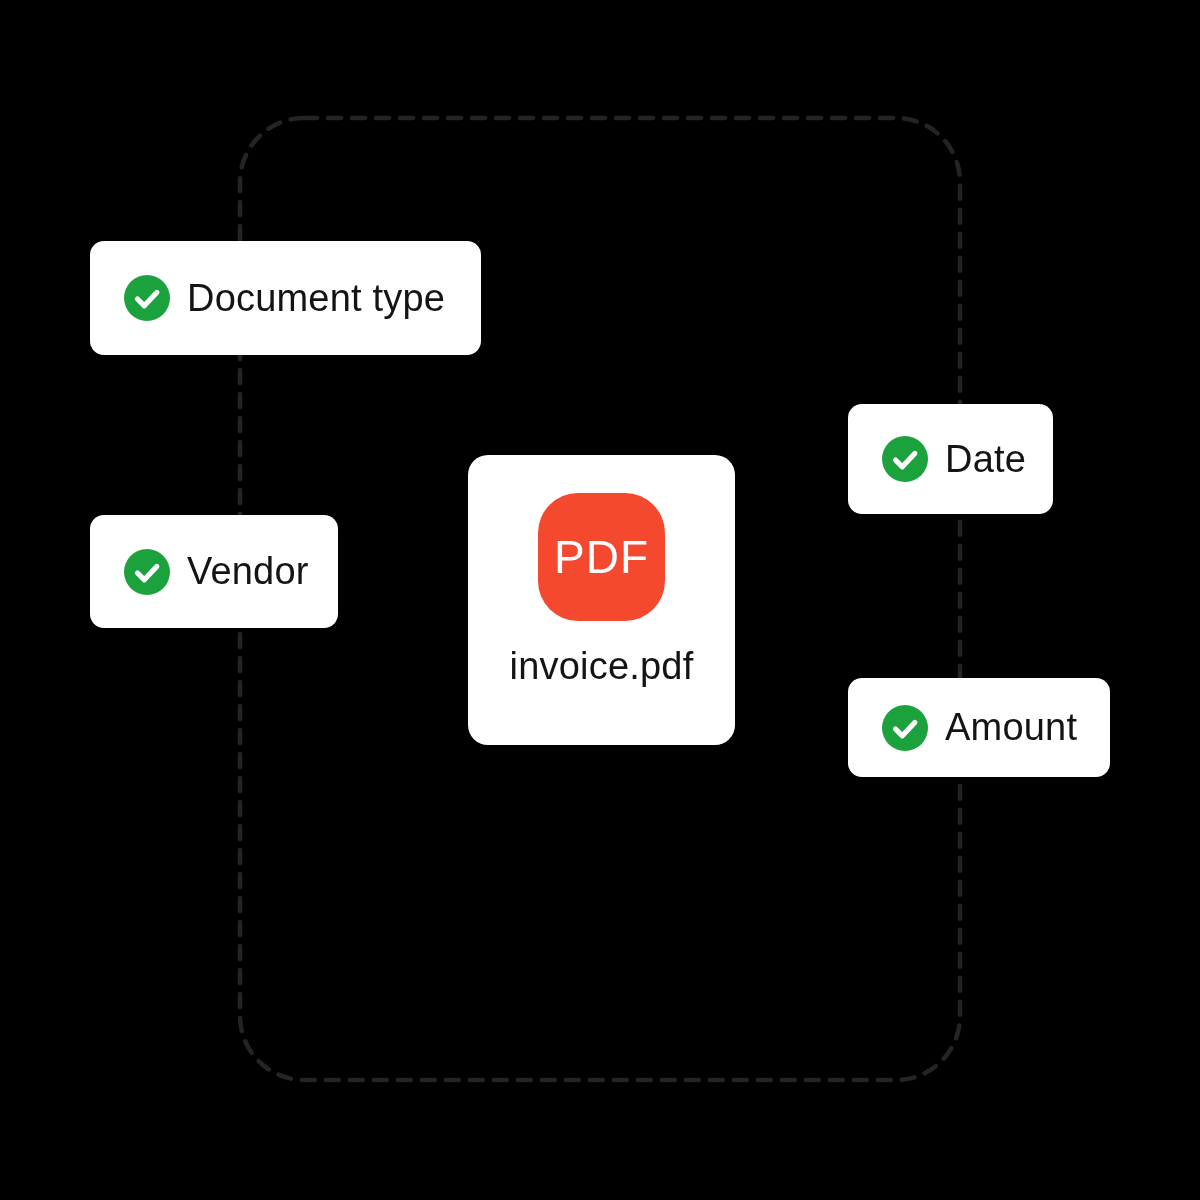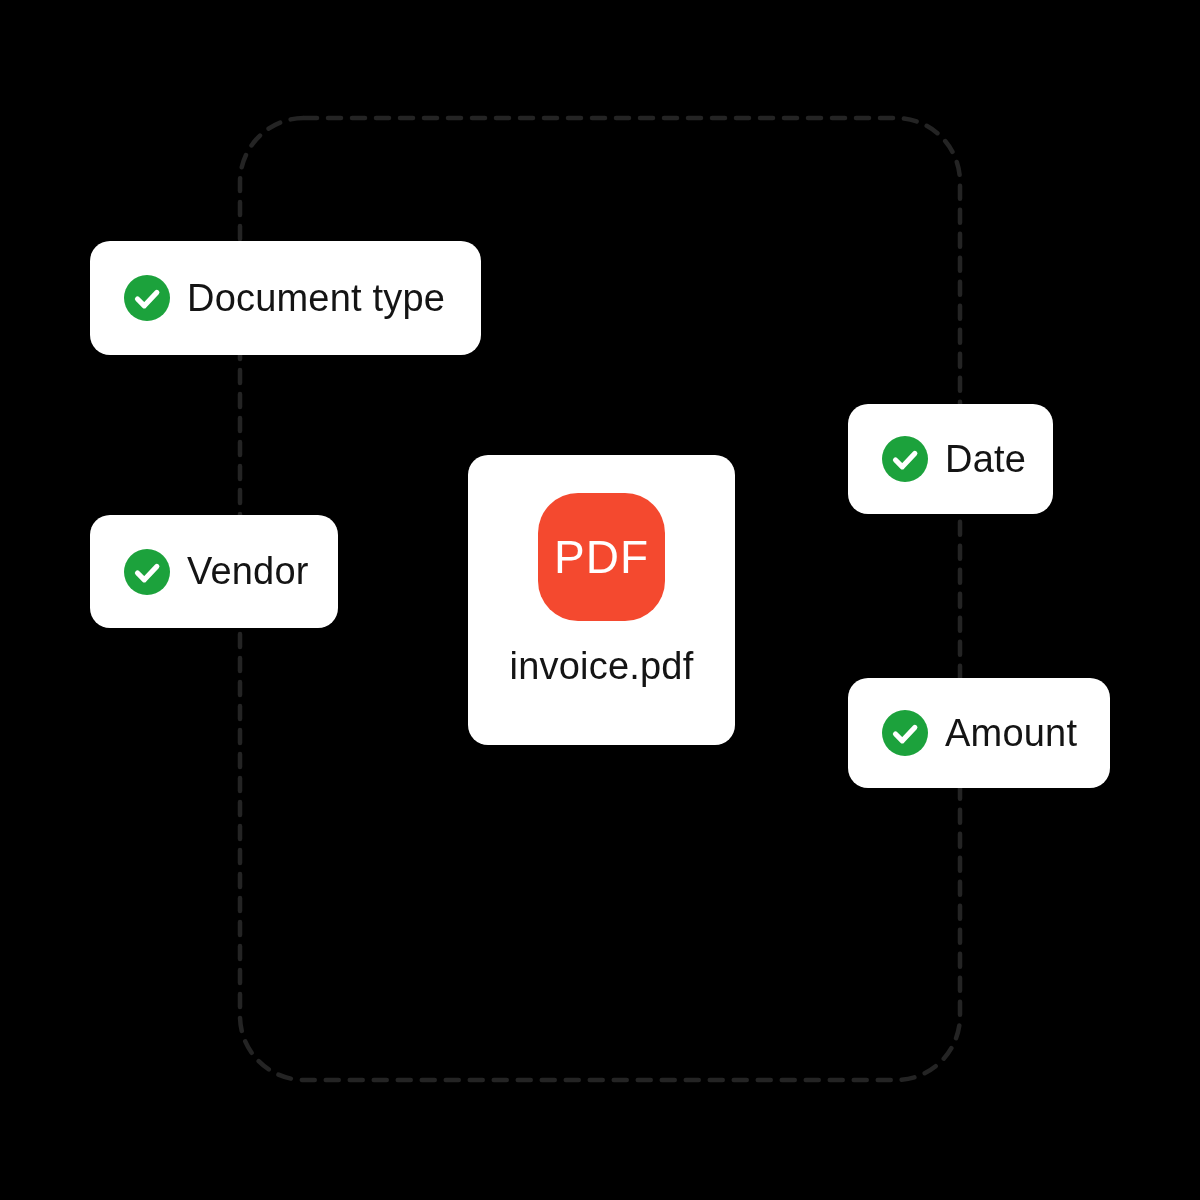--- a/index.html
+++ b/index.html
@@ -23,21 +23,21 @@
     position: absolute;
     left: 0;
     top: 0;
     width: 1200px;
     height: 1200px;
   }
   
   .chip {
     position: absolute;
     background: #ffffff;
-    border-radius: 20px;
+    border-radius: 14px;
     display: flex;
     align-items: center;
     padding-left: 34px;
     box-sizing: border-box;
     gap: 17px;
   }
   .chip .label {
     font-size: 38px;
     font-weight: 500;
     color: #141414;
@@ -46,21 +46,21 @@
   }
   .chip .check {
     width: 46px;
     height: 46px;
     flex: 0 0 auto;
     display: block;
   }
   .chip-document-type { left: 90px;  top: 241px; width: 391px; height: 114px; }
   .chip-vendor        { left: 90px;  top: 515px; width: 248px; height: 113px; }
   .chip-date          { left: 848px; top: 404px; width: 205px; height: 110px; }
-  .chip-amount        { left: 848px; top: 678px; width: 262px; height: 110px; }
+  .chip-amount        { left: 848px; top: 678px; width: 262px; height: 99px; }
 
   
   .file-card {
     position: absolute;
     left: 468px;
     top: 455px;
     width: 267px;
     height: 290px;
     background: #ffffff;
     border-radius: 20px;

